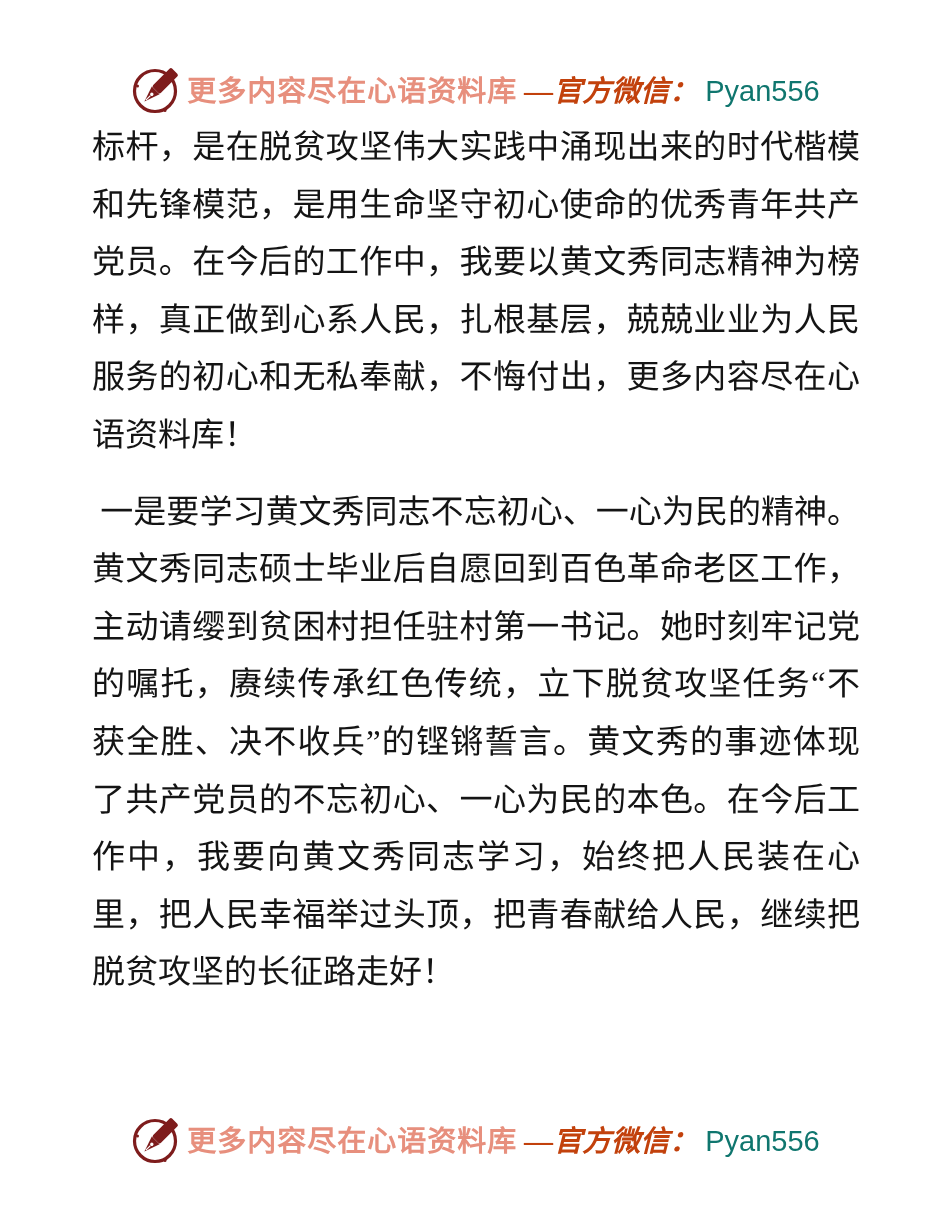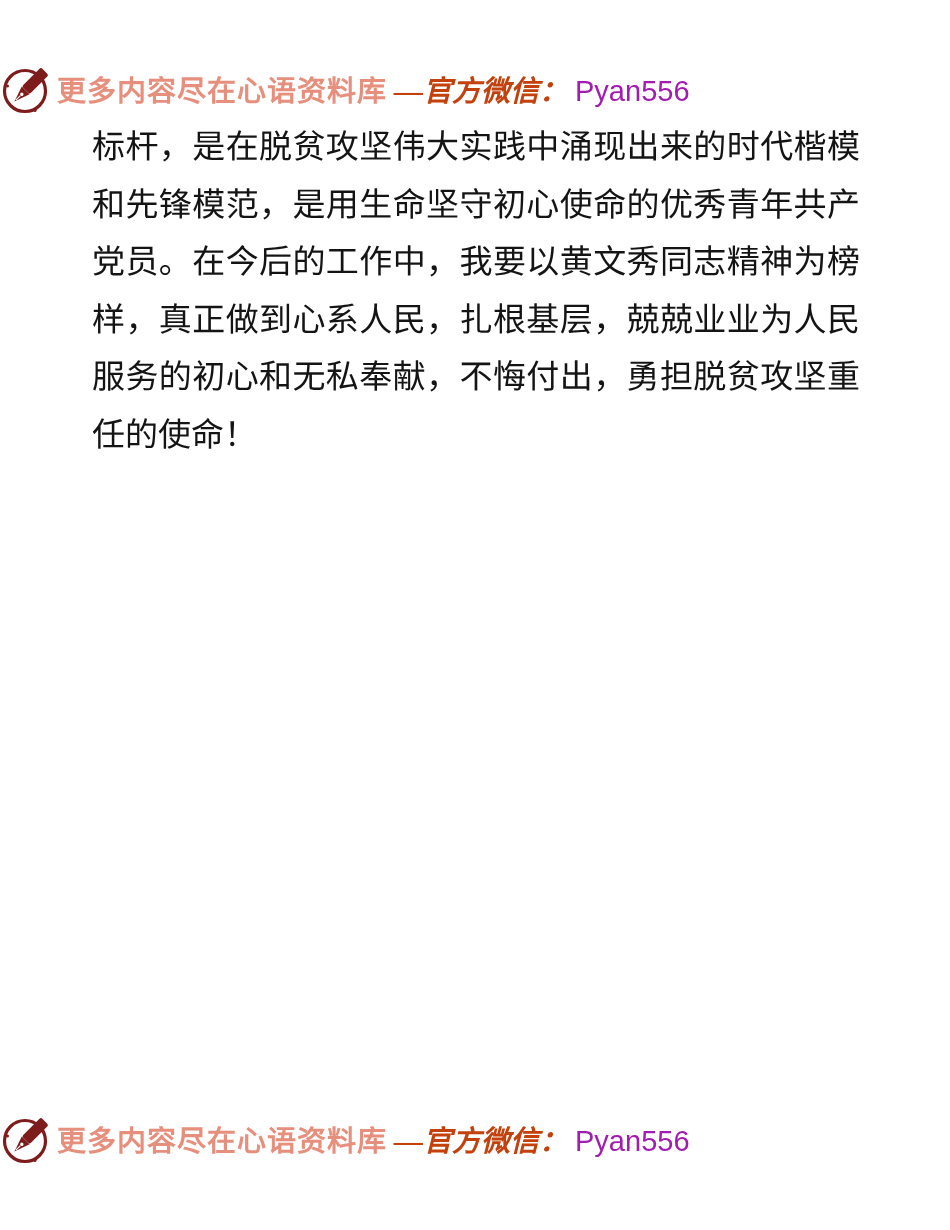--- a/index.html
+++ b/index.html
@@ -9,20 +9,21 @@
     height: 1230px;
     background: #ffffff;
     overflow: hidden;
     font-family: "Liberation Serif", serif;
   }
   .watermark {
     position: absolute;
     left: 0;
     width: 100%;
     display: flex;
+    justify-content: center;
     align-items: center;
     gap: 7px;
     white-space: nowrap;
   }
   .wm-header { top: 66px; }
   .wm-footer { top: 1116px; }
   .logo { width: 50px; height: 50px; flex: 0 0 auto; }
   .wm-text { font-size: 29px; line-height: 50px; }
   .wm-brand {
     color: #E78F7D;
@@ -30,21 +31,21 @@
     font-family: "Liberation Serif", serif;
     letter-spacing: 1px;
   }
   .wm-label {
     color: #c2410c;
     font-style: italic;
     font-weight: 600;
     font-family: "Liberation Serif", serif;
   }
   .wm-id {
-    color: #a21caf;
+    color: #0f766e;
     font-family: "Liberation Sans", sans-serif;
     font-weight: 400;
   }
   .content {
     position: absolute;
     left: 92px;
     top: 119px;
     width: 768px;
     color: #141414;
     font-size: 33px;
@@ -72,21 +73,22 @@
       </g>
       <circle cx="7.5" cy="20" r="1.5" fill="#7E1C1C"></circle>
       <circle cx="35" cy="44.5" r="1.5" fill="#7E1C1C"></circle>
     </svg>
     <span class="wm-text wm-brand">更多内容尽在心语资料库</span>
     <span class="wm-text wm-label">—官方微信：</span>
     <span class="wm-text wm-id">Pyan556</span>
   </div>
 
   <div class="content">
-    <p class="para">标杆，是在脱贫攻坚伟大实践中涌现出来的时代楷模和先锋模范，是用生命坚守初心使命的优秀青年共产党员。在今后的工作中，我要以黄文秀同志精神为榜样，真正做到心系人民，扎根基层，兢兢业业为人民服务的初心和无私奉献，不悔付出，勇担脱贫攻坚重任的使命！</p>
+    <p class="para">标杆，是在脱贫攻坚伟大实践中涌现出来的时代楷模和先锋模范，是用生命坚守初心使命的优秀青年共产党员。在今后的工作中，我要以黄文秀同志精神为榜样，真正做到心系人民，扎根基层，兢兢业业为人民服务的初心和无私奉献，不悔付出，更多内容尽在心语资料库！</p>
+    <p class="para"> 一是要学习黄文秀同志不忘初心、一心为民的精神。黄文秀同志硕士毕业后自愿回到百色革命老区工作，主动请缨到贫困村担任驻村第一书记。她时刻牢记党的嘱托，赓续传承红色传统，立下脱贫攻坚任务“不获全胜、决不收兵”的铿锵誓言。黄文秀的事迹体现了共产党员的不忘初心、一心为民的本色。在今后工作中，我要向黄文秀同志学习，始终把人民装在心里，把人民幸福举过头顶，把青春献给人民，继续把脱贫攻坚的长征路走好！</p>
   </div>
 
   <div class="watermark wm-footer">
     <svg class="logo" viewBox="0 0 50 50" aria-hidden="true">
       <circle cx="25" cy="25" r="20.5" fill="none" stroke="#7E1C1C" stroke-width="3.2"></circle>
       <g transform="rotate(45 25 25)">
         <rect x="19.5" y="-3" width="11" height="27" rx="2" fill="#7E1C1C"></rect>
         <polygon points="19.5,24 30.5,24 25,40" fill="#7E1C1C"></polygon>
         <circle cx="25" cy="29.5" r="1.7" fill="#ffffff"></circle>
         <line x1="25" y1="31.5" x2="25" y2="38" stroke="#ffffff" stroke-width="1.2"></line>

